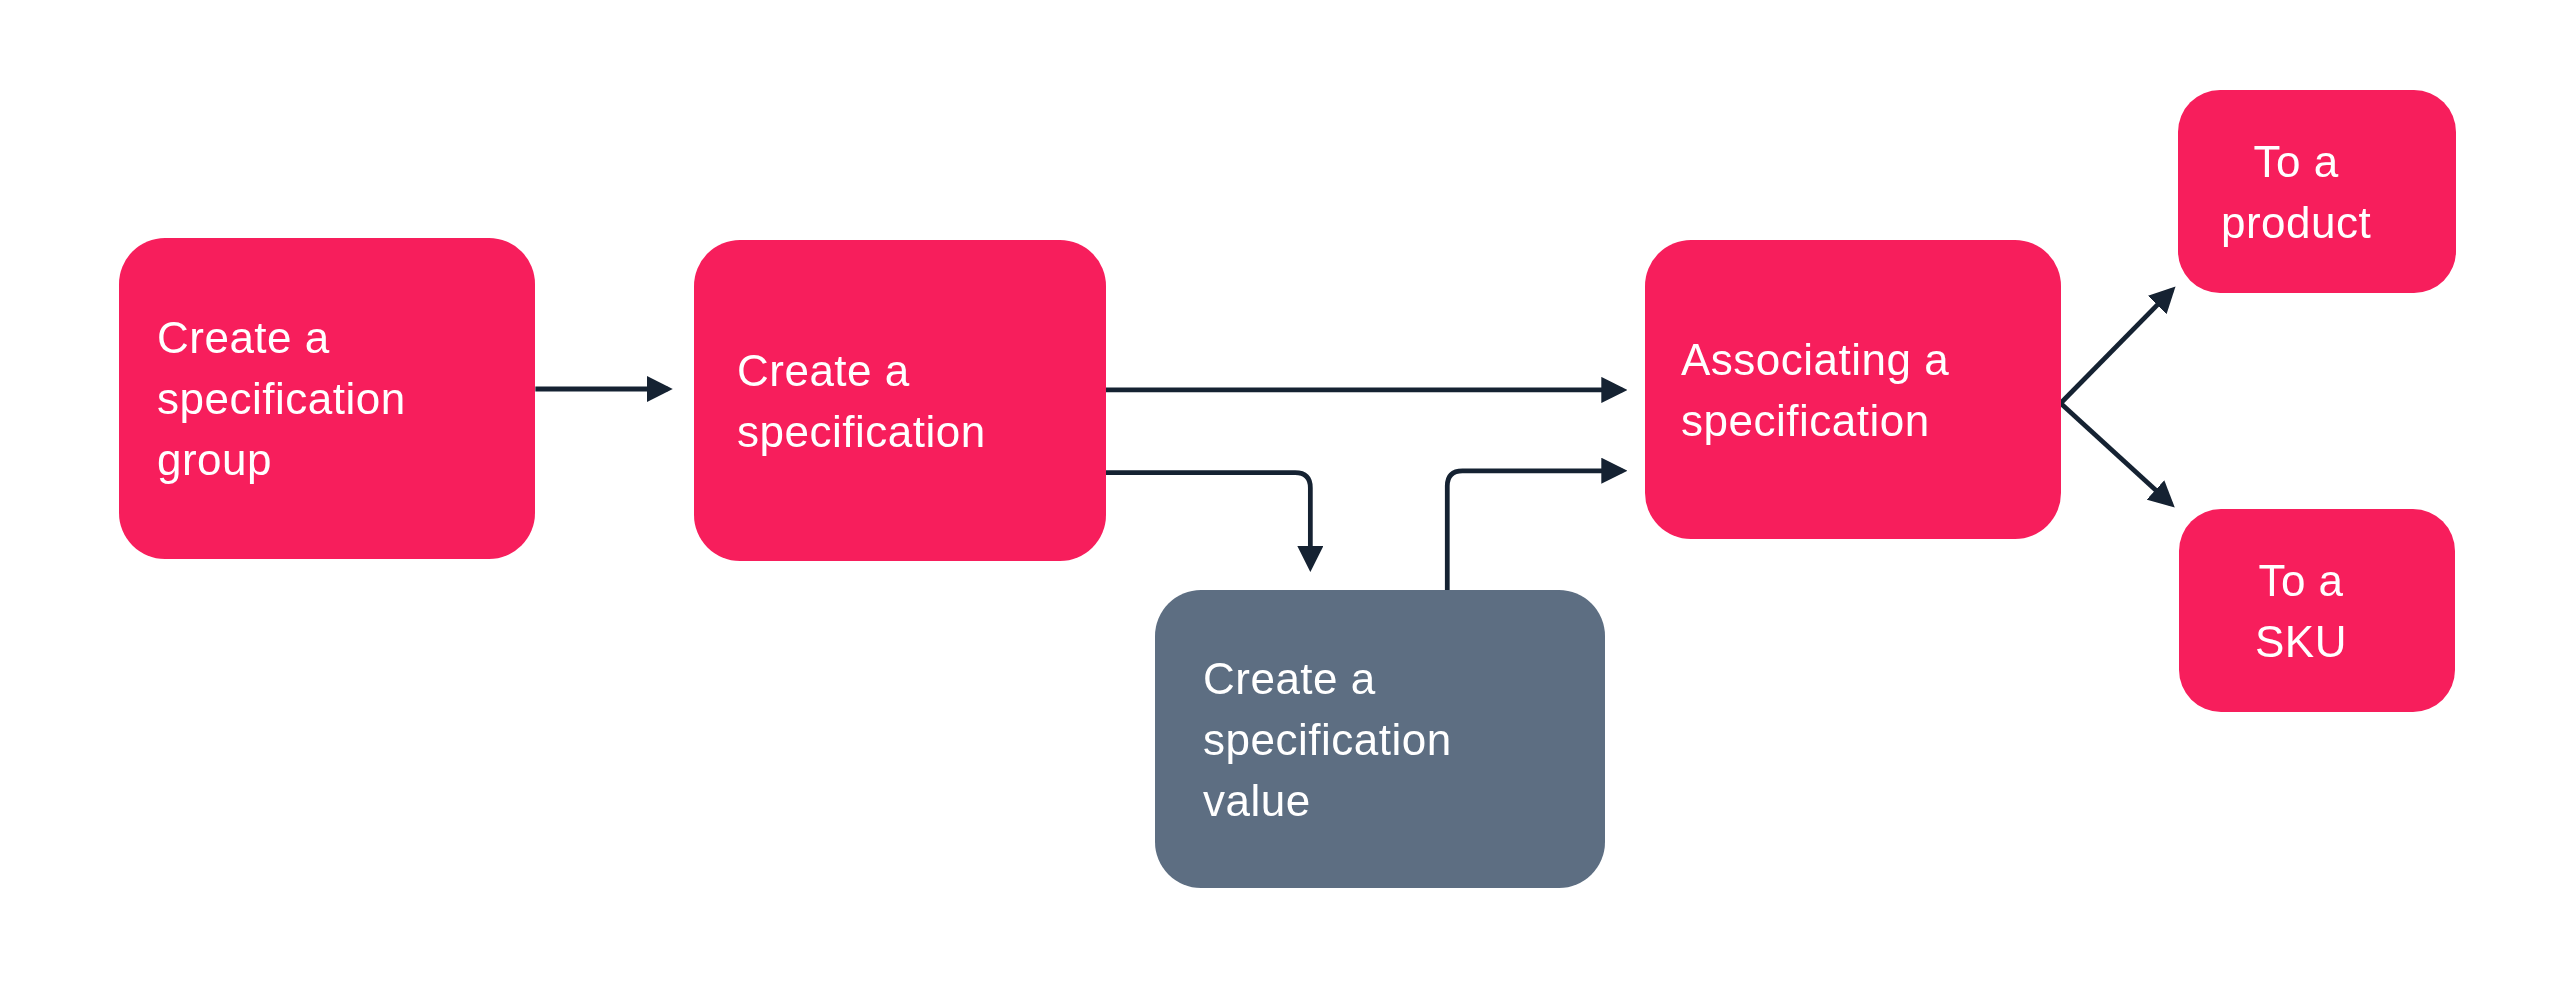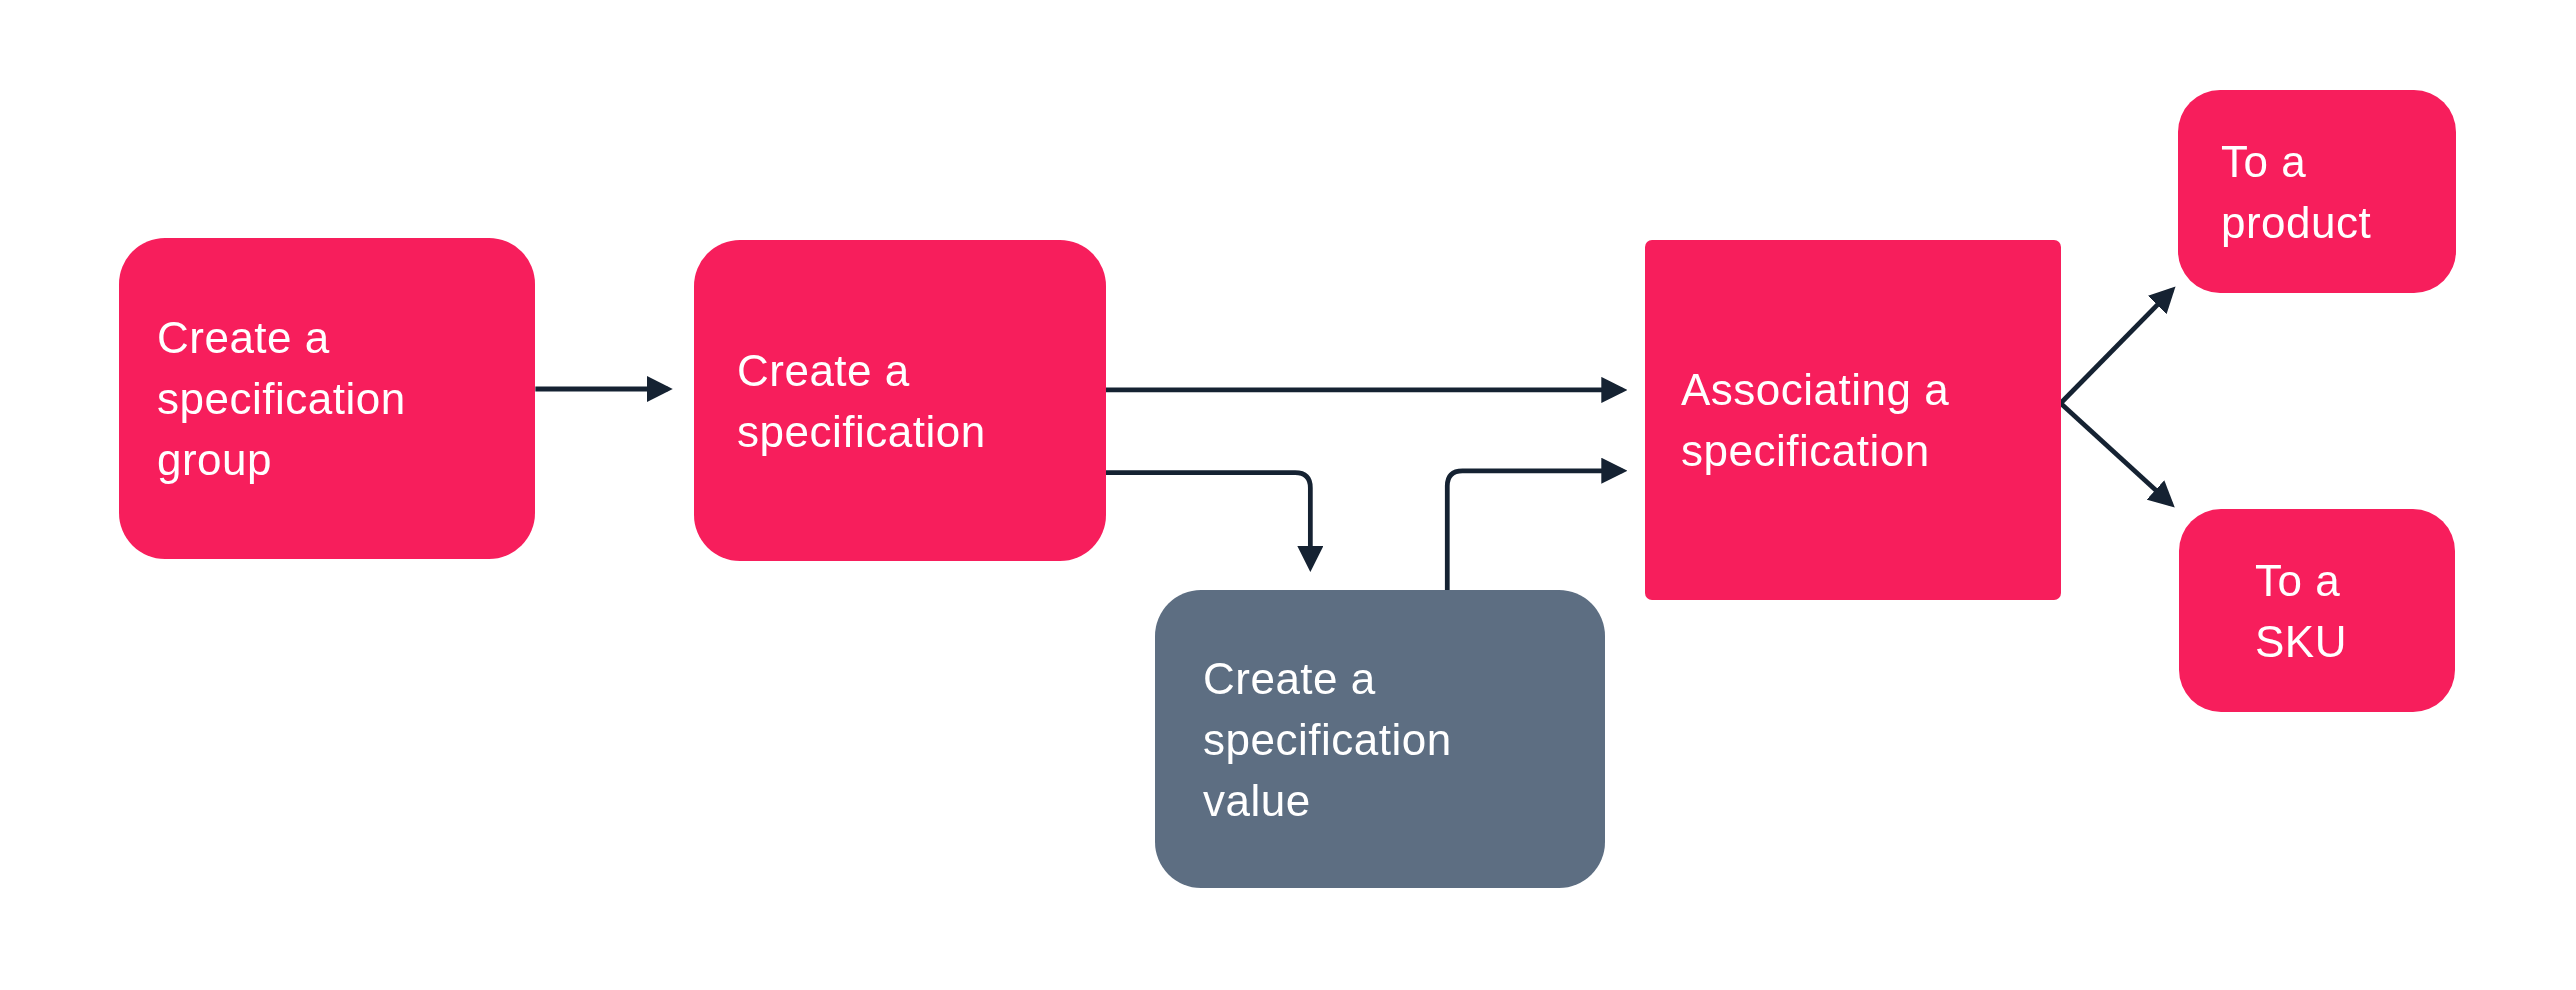--- a/index.html
+++ b/index.html
@@ -32,20 +32,21 @@
   .node-pink {
     background: #F71E5C;
     border-radius: 46px;
   }
   .node-gray {
     background: #5D6E82;
     border-radius: 46px;
   }
   .node-small {
     border-radius: 42px;
+    text-align: center;
   }
   #edges-layer {
     position: absolute;
     left: 0;
     top: 0;
     width: 2576px;
     height: 991px;
     pointer-events: none;
   }
   #edges-layer path.edge {
@@ -83,21 +84,21 @@
     <span class="label">Create a
 specification</span>
   </div>
 
   <div class="node node-gray" style="left:1155px; top:590px; width:450px; height:298px; padding-left:48px; padding-right:19px;">
     <span class="label">Create a
 specification
 value</span>
   </div>
 
-  <div class="node node-pink" style="left:1645px; top:240px; width:416px; height:360px; padding-left:36px; padding-right:19px;border-radius:7px;">
+  <div class="node node-pink" style="left:1645px; top:240px; width:416px; height:299px; padding-left:36px; padding-right:19px;">
     <span class="label">Associating a
 specification</span>
   </div>
 
   <div class="node node-pink node-small" style="left:2178px; top:90px; width:278px; height:203px; padding-left:43px; padding-right:14.3px;">
     <span class="label">To a
 product</span>
   </div>
 
   <div class="node node-pink node-small" style="left:2179px; top:509px; width:276px; height:203px; padding-left:76px; padding-right:14.3px;">

